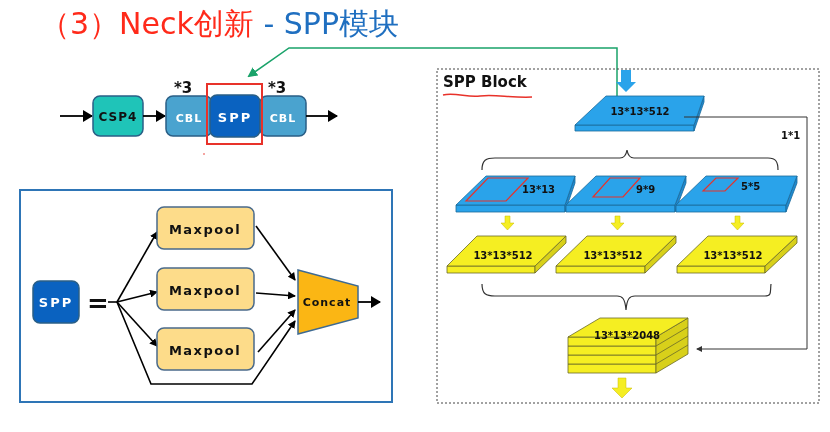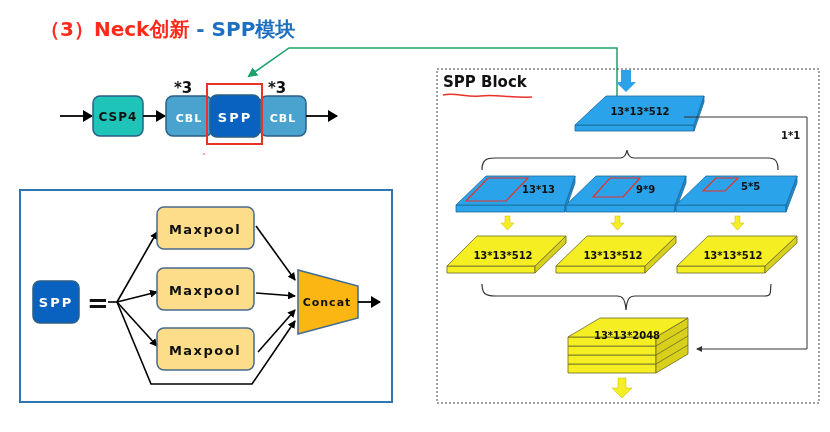--- a/index.html
+++ b/index.html
@@ -1,18 +1,18 @@
 <!DOCTYPE html>
 <html><head>
 <meta charset="utf-8">
 <style>
   html, body { margin: 0; padding: 0; background: #ffffff; }
   body { width: 830px; height: 432px; position: relative; overflow: hidden;
          font-family: "DejaVu Sans", "Liberation Sans", sans-serif; }
-  #title { position: absolute; left: 40px; top: 16px; font-size: 20px; font-weight: bold; white-space: nowrap; }
+  #title { position: absolute; left: 40px; top: 4px; font-size: 30px; font-weight: normal; white-space: nowrap; }
   #title .red { color: #ff2a1a; }
   #title .blue { color: #1f6fc0; }
   svg text { font-family: "DejaVu Sans", "Liberation Sans", sans-serif; font-weight: bold; }
   #diagram { position: absolute; left: 0; top: 0; }
 </style>
 </head>
 <body>
 
 <div id="title">
   <span class="red">（3）Neck创新</span><span class="blue"> - SPP模块</span>

